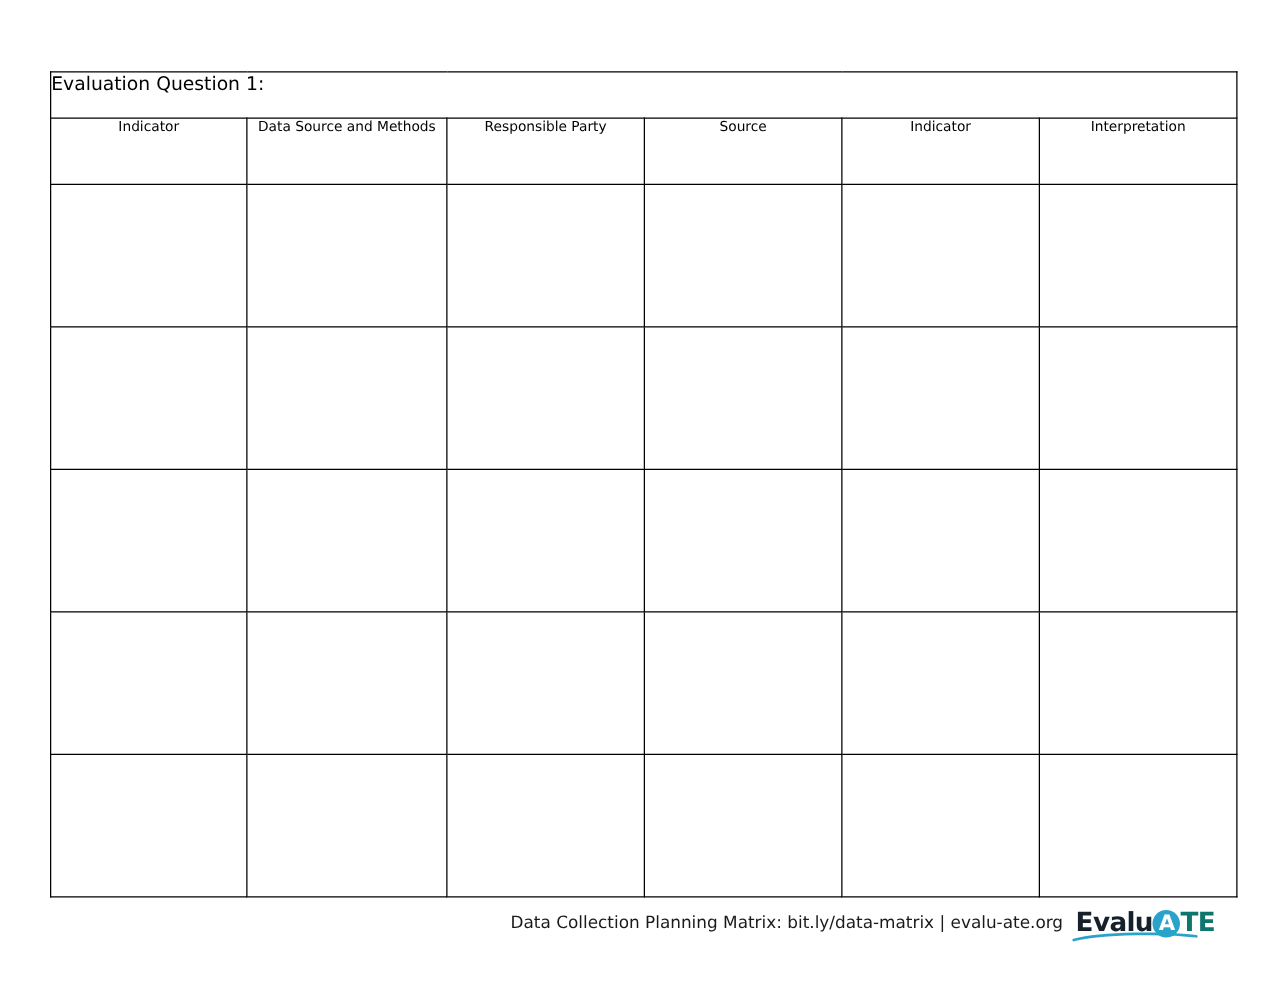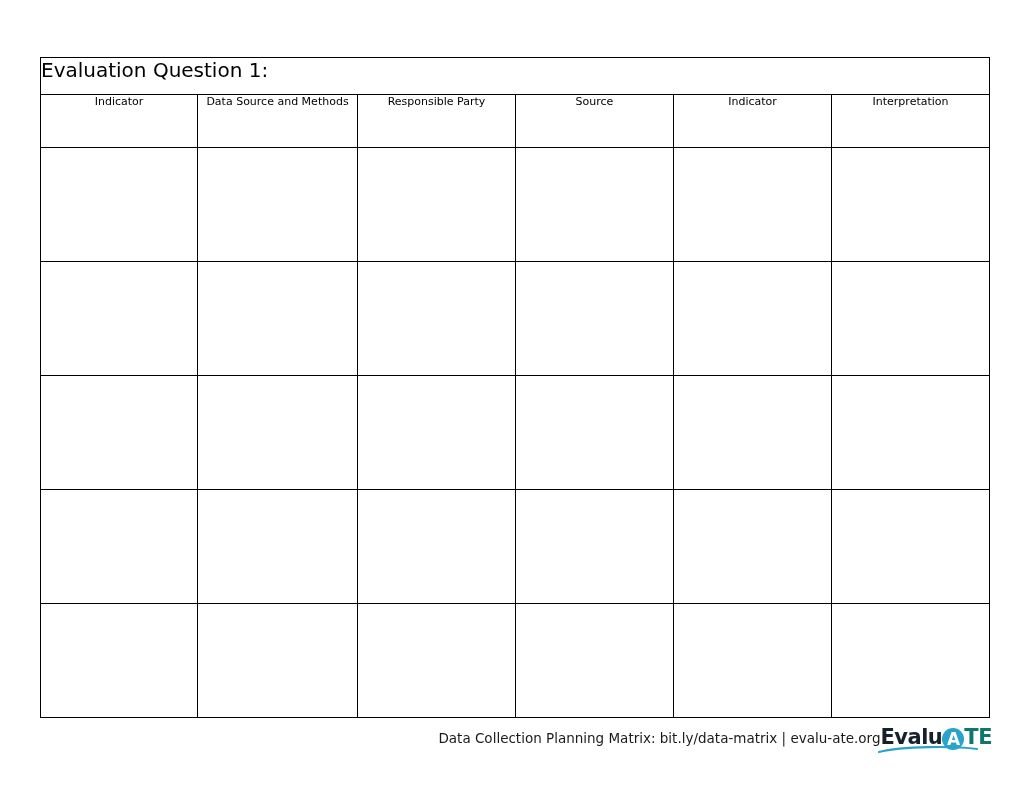--- a/index.html
+++ b/index.html
@@ -36,21 +36,21 @@
   }
   table.matrix td {
     border: 1px solid #000000;
     padding: 0;
     vertical-align: top;
     background: #ffffff;
   }
   td.question-cell {
     height: 36px;
     padding: 8px 0 0 10px;
-    font-size: 20px;
+    font-size: 15px;
     vertical-align: top;
     white-space: nowrap;
   }
   td.header-cell {
     height: 52px;
     text-align: center;
     vertical-align: top;
     padding-top: 8px;
     font-size: 11px;
     line-height: 1.35;
@@ -63,34 +63,34 @@
   }
   .col-1 { width: 157px; }
   .col-2 { width: 160px; }
   .col-3 { width: 158px; }
   .col-4 { width: 158px; }
   .col-5 { width: 158px; }
   .col-6 { width: 158px; }
 
   .footer {
     position: absolute;
-    right: 32px;
+    right: 52px;
     bottom: 42px;
     display: flex;
     align-items: center;
-    gap: 0;
+    gap: 10px;
   }
   .footer-text {
     font-size: 13.5px;
     color: #1a1a1a;
     white-space: nowrap;
   }
   .logo {
     display: inline-flex;
-    align-items: flex-start;
+    align-items: center;
     font-weight: bold;
     font-size: 21px;
     letter-spacing: -0.5px;
     line-height: 1;
     position: relative;
   }
   .logo .e-part {
     color: #16212b;
   }
   .logo .circle-a {

